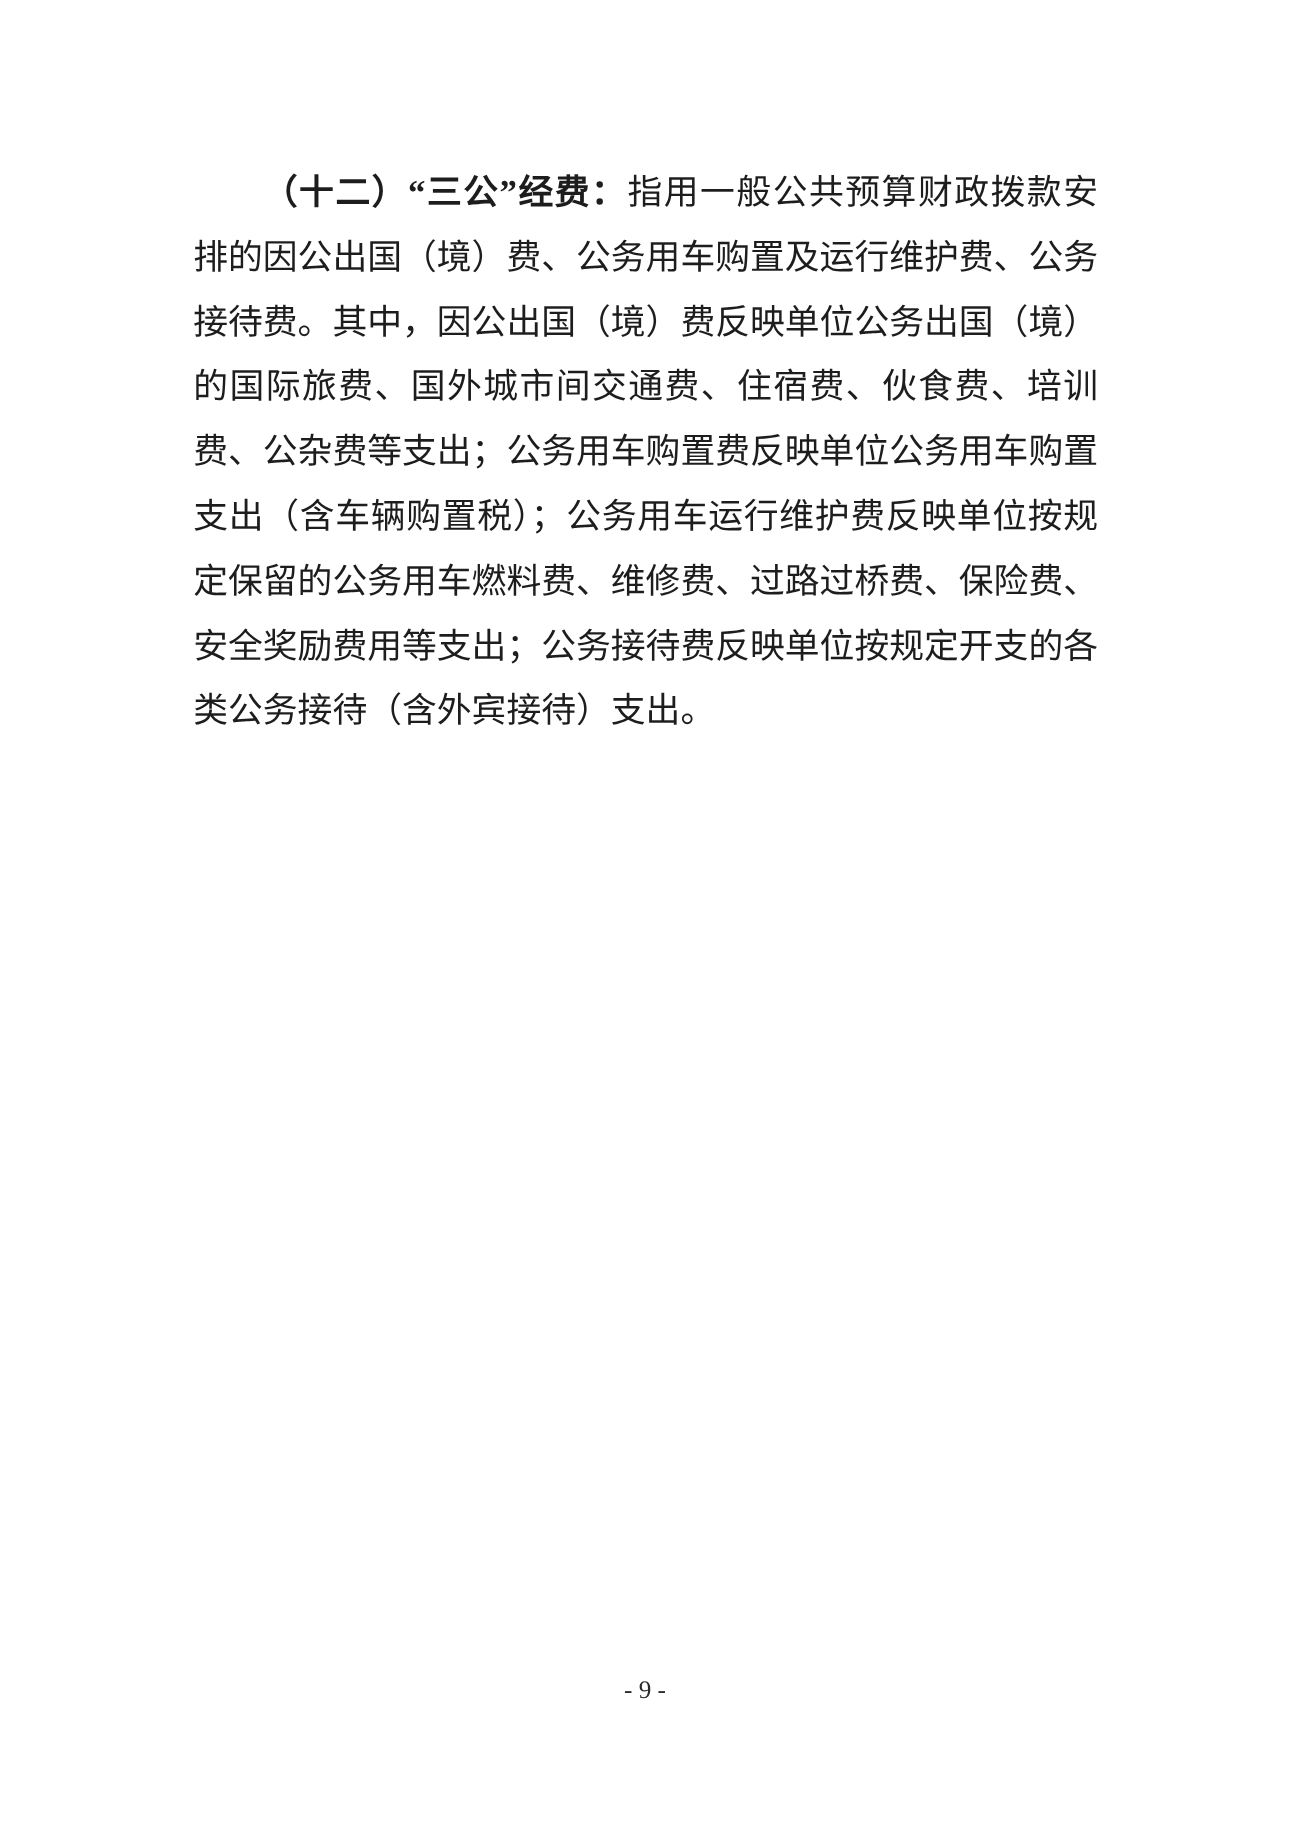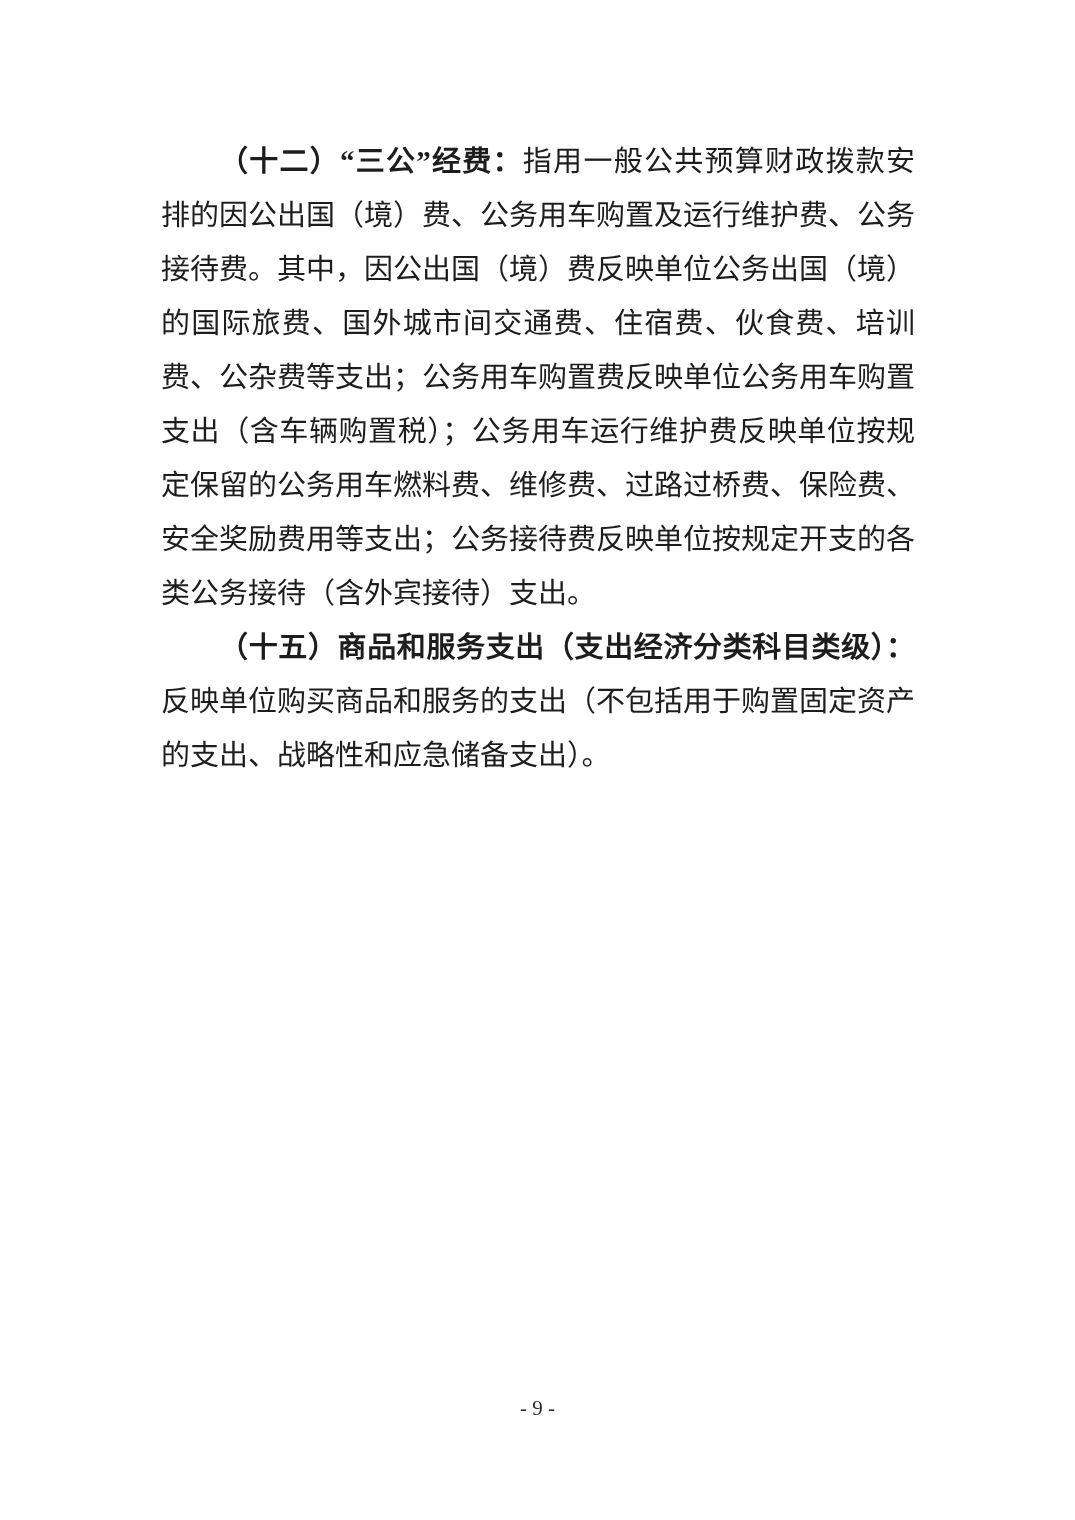--- a/index.html
+++ b/index.html
@@ -58,21 +58,20 @@
 <body>
 
 <div class="page">
 
   <main class="text-block">
 
     <p class="para"><span class="head">（十二）“三公”经费：</span><span>指用一般公共预算财政拨款安排的因公出国（境）费、公务用车购置及运行维护费、公务接待费。其中，因公出国（境）费反映单位公务出国（境）的国际旅费、国外城市间交通费、住宿费、伙食费、培训费、公杂费等支出；公务用车购置费反映单位公务用车购置支出（含车辆购置税）；公务用车运行维护费反映单位按规定保留的公务用车燃料费、维修费、过路过桥费、保险费、安全奖励费用等支出；公务接待费反映单位按规定开支的各类公务接待（含外宾接待）支出。</span></p>
 
 
 
-    <p class="para"><span class="head">（十五）商品和服务支出（支出经济分类科目类级）：</span><span>反映单位购买商品和服务的支出（不包括用于购置固定资产的支出、战略性和应急储备支出）。</span></p>
 
 
   </main>
 
   <footer class="page-footer">
     <span>- 9 -</span>
   </footer>
 
 </div>
 

